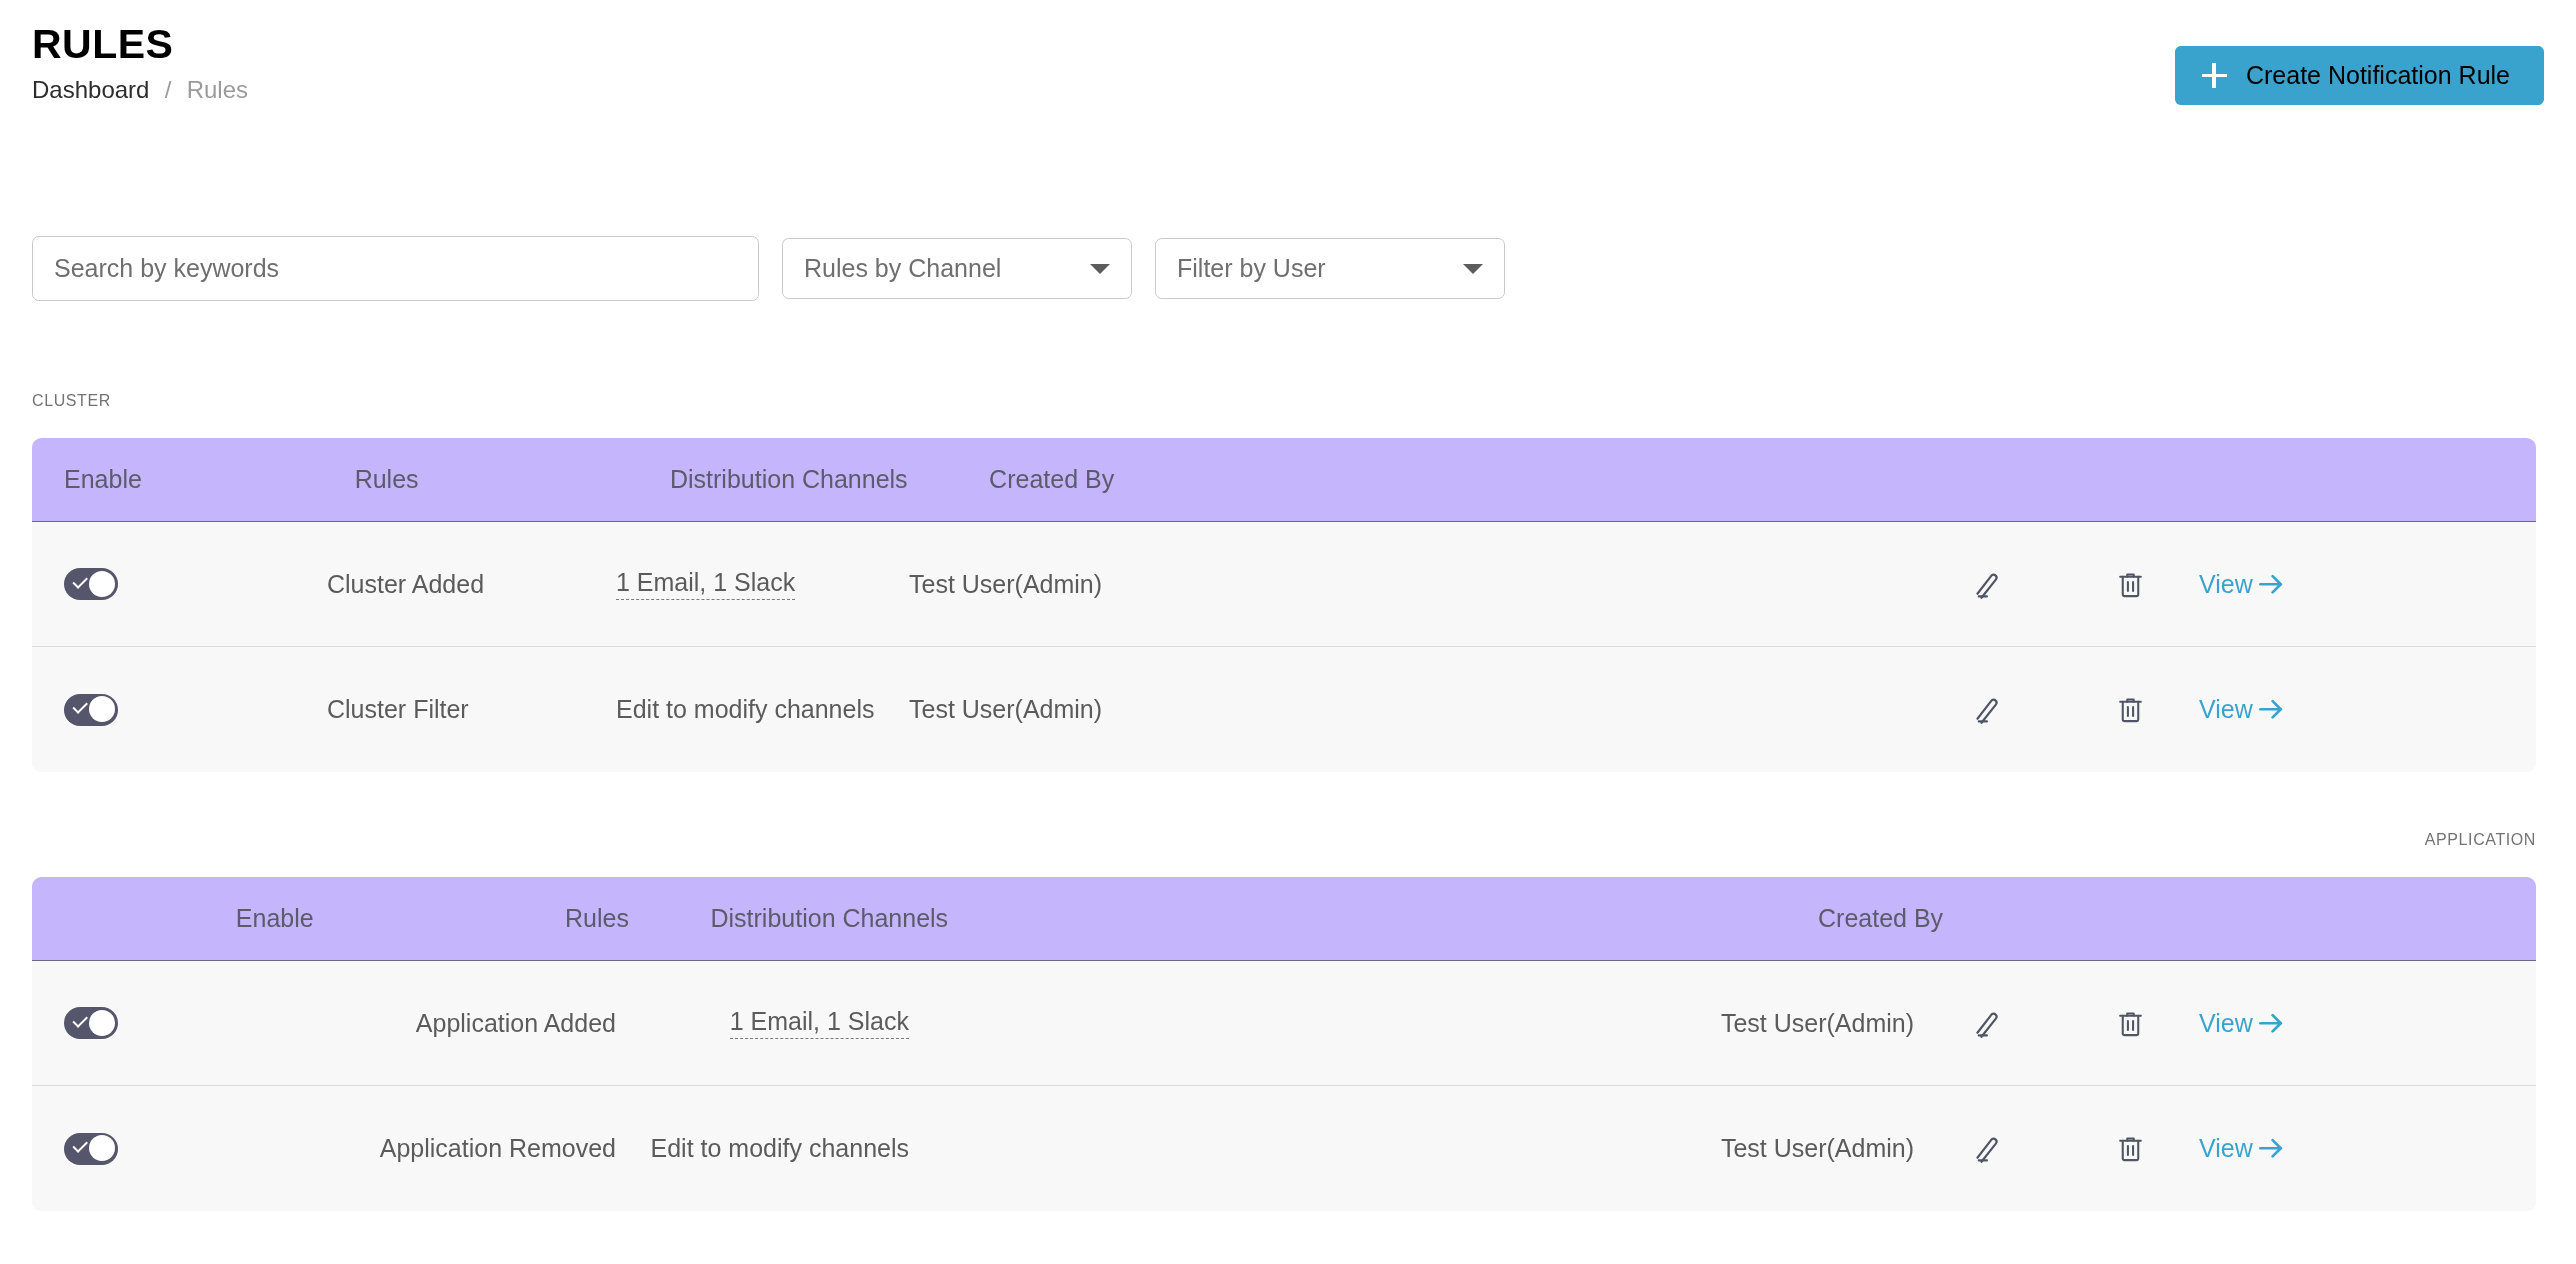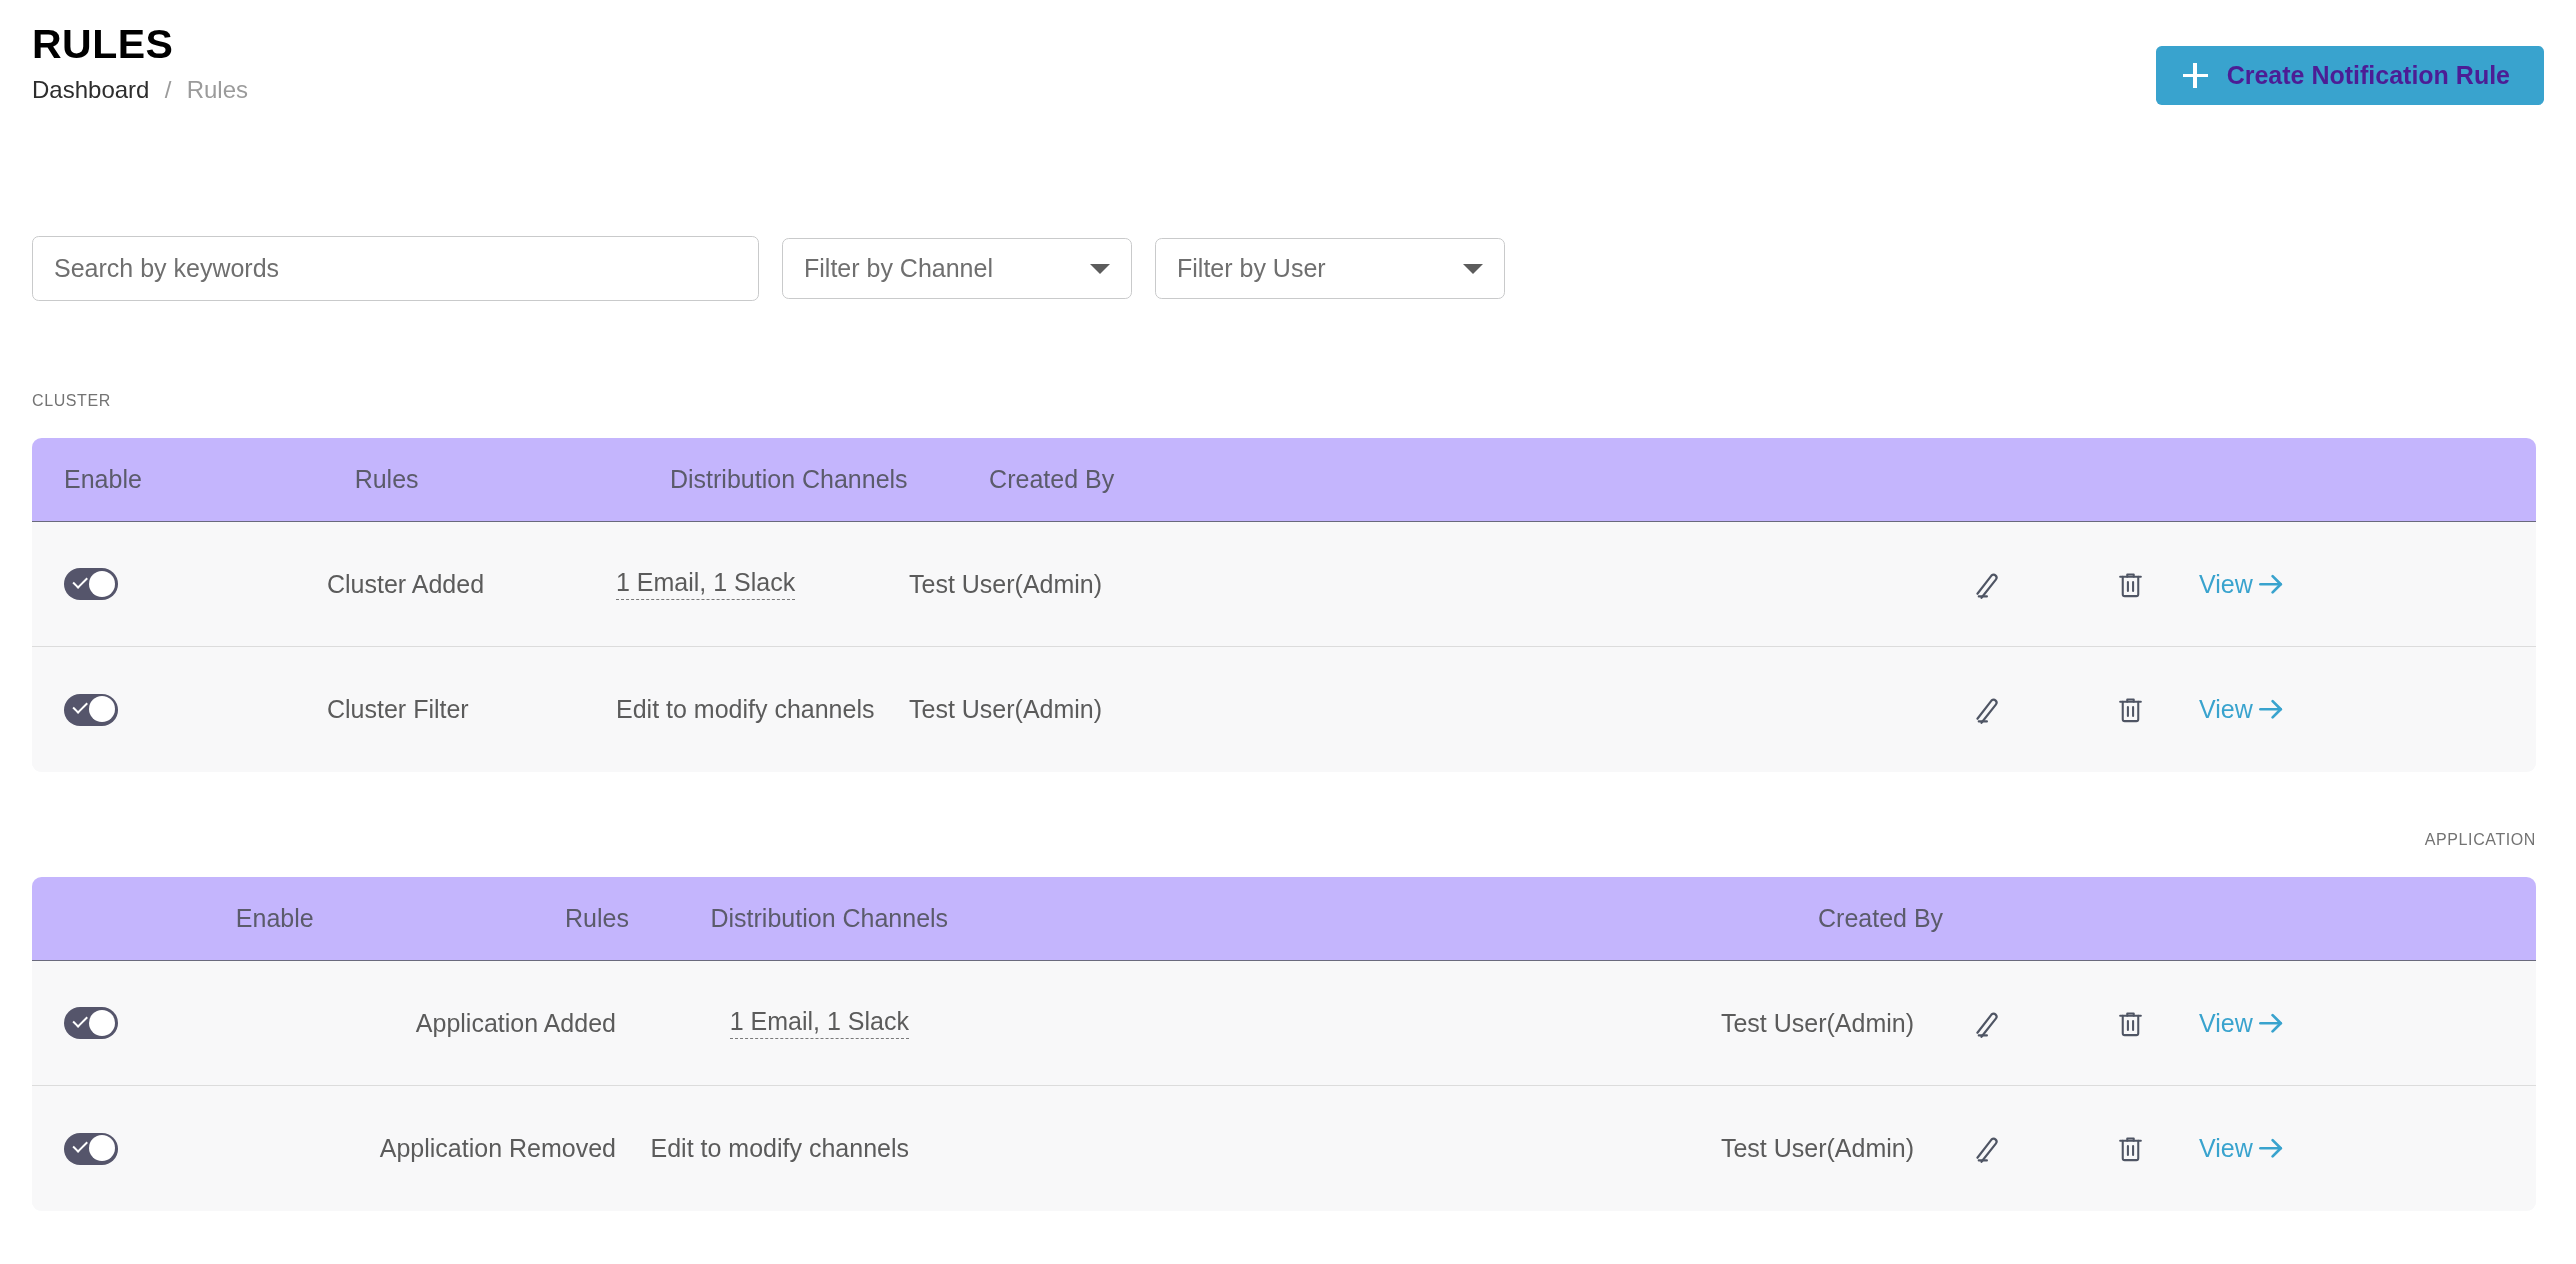--- a/index.html
+++ b/index.html
@@ -54,23 +54,23 @@
   }
   .create-btn .plus::before,
   .create-btn .plus::after {
     content: "";
     position: absolute;
     background: #ffffff;
   }
   .create-btn .plus::before { left: 0; top: 10.5px; width: 25px; height: 3.8px; }
   .create-btn .plus::after  { top: 0; left: 10.5px; height: 25px; width: 3.8px; }
   .create-btn .btn-label {
-    color: #4c1d95;
-    font-size: 25px;
-    font-weight: bold;
+    color: #000000;
+    font-size: 25px;
+    font-weight: normal;
     white-space: nowrap;
   }
 
   
   .filters {
     position: absolute;
     left: 32px; top: 236px;
     display: flex;
     align-items: center;
   }
@@ -223,21 +223,21 @@
   </div>
 
   <div class="create-btn">
     <span class="plus"></span>
     <span class="btn-label">Create Notification Rule</span>
   </div>
 
   <div class="filters">
     <input class="search-box" type="text" placeholder="Search by keywords" style="">
     <div class="select-box channel">
-      <span class="sel-label">Filter by Channel</span>
+      <span class="sel-label">Rules by Channel</span>
       <span class="caret"></span>
     </div>
     <div class="select-box user">
       <span class="sel-label">Filter by User</span>
       <span class="caret"></span>
     </div>
   </div>
 
   <div class="section cluster">
     <div class="section-title">CLUSTER</div>

